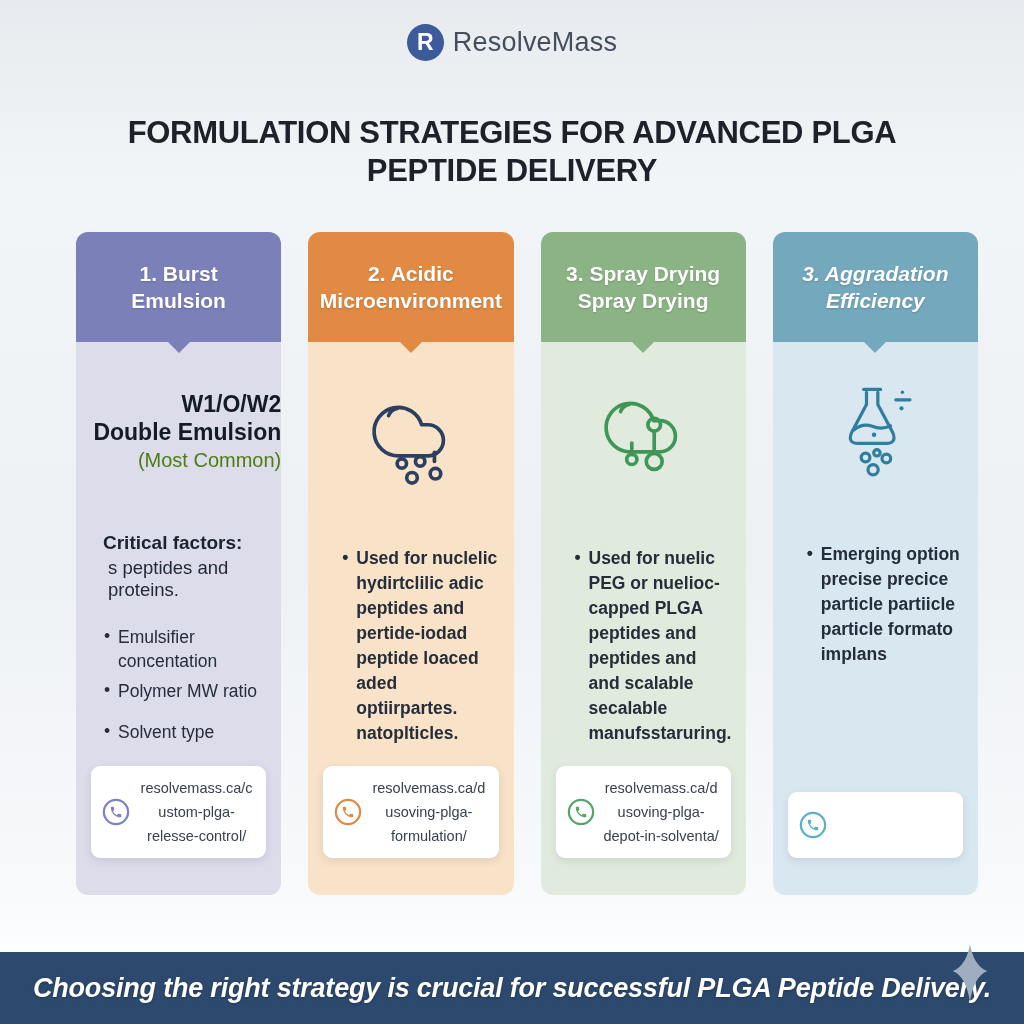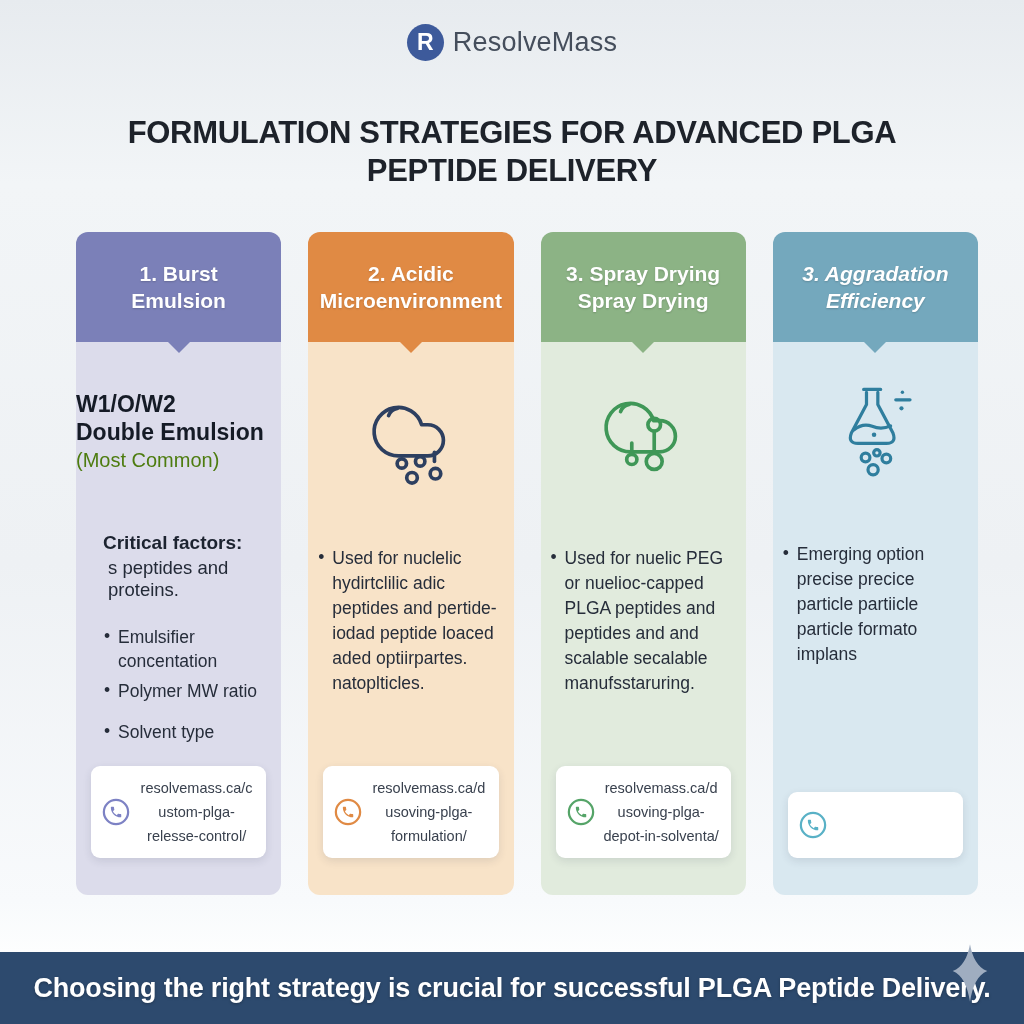--- a/index.html
+++ b/index.html
@@ -17,47 +17,47 @@
   
   .cols { position:absolute; top:232px; left:46px; right:46px; bottom:129px; display:flex; gap:27px;margin-left:30px; }
   .col { flex:1; display:flex; flex-direction:column; position:relative; }
   .col-head { height:110px; border-radius:12px 12px 0 0; position:relative; display:flex; align-items:center; justify-content:center; color:#fff; z-index:2; }
   .col-head-text { text-align:center; font-weight:bold; font-size:21px; }
   .col-head-text span { display:block; line-height:27px; text-shadow:0 1px 2px rgba(0,0,0,.18); }
   .tail { position:absolute; bottom:-11px; left:50%; margin-left:-12px; width:0; height:0;
           border-left:12px solid transparent; border-right:12px solid transparent; border-top:12px solid #888; }
   .col-body { flex:1; border-radius:0 0 12px 12px; position:relative; }
   
-  .method { margin-top:48px; text-align:left; color:#151b26; }
+  .method { margin-top:48px; text-align:right; color:#151b26; }
   .method-line { font-size:23px; font-weight:bold; line-height:28px; }
   .method-note { font-size:20px; margin-top:3px; color:#4d7c0f; }
   .factors { margin-top:60px; padding:0 10px 0 27px; color:#1c2330; }
   .factors-title { font-size:19px; font-weight:bold; }
   .factors-sub { font-size:18.5px; margin-top:3px; padding-left:5px; color:#232a37; }
   .bullets { list-style:none; margin:24px 0 0; padding:0 12px 0 28px; color:#262d3a; }
   .bullets li { position:relative; padding-left:14px; font-size:17.5px; line-height:24px; margin-bottom:6px; }
   .bullets li::before { content:"\2022"; position:absolute; left:0; top:-1px; }
   .col1 .bullets li:nth-child(3) { margin-top:17px; }
   .col1 .bullets li:nth-child(4) { margin-top:19px; }
   
   .col-icon { margin-top:42px; display:flex; justify-content:center; }
   .col-icon svg { width:118px; height:106px; display:block; }
   .col4 .col-icon { margin-top:30px; }
   .col4 .col-icon svg { width:104px; height:120px; }
-  .para { margin-top:56px; padding:0 14px 0 10px; }
+  .para { margin-top:56px; padding:0 14px 0 34px;font-weight:bold; }
   .para li { font-size:17.5px; line-height:25px; }
   .col4 .para { margin-top:50px; }
   
   .link-card { position:absolute; left:15px; right:15px; bottom:37px; background:#fff; border-radius:9px;
                box-shadow:0 3px 8px rgba(40,50,70,.12); min-height:66px; display:flex; align-items:center;
                gap:8px; padding:10px 11px; cursor:pointer; }
   .link-icon svg { width:28px; height:28px; display:block; }
   .link-text { flex:1; font-size:14.5px; line-height:24px; color:#39414e; text-align:center; word-break:break-word; }
   
-  .footer { position:absolute; left:0; right:0; top:952px; height:72px; display:flex; align-items:center; justify-content:center; }
+  .footer { position:absolute; left:0; right:0; top:952px; height:72px; display:flex; align-items:center; justify-content:center;font-style:italic; }
   .footer-text { color:#ffffff; font-weight:bold; font-size:27px; letter-spacing:-.2px; text-shadow:0 1px 3px rgba(0,0,0,.28); }
   .sparkle { position:absolute; right:30px; top:-14px; width:48px; height:70px; }
   .sparkle svg { width:100%; height:100%; display:block; }
   svg .stroked { fill:none; stroke:currentColor; stroke-linecap:round; stroke-linejoin:round; }
 </style>
 </head>
 <body>
 
 <div class="canvas">
 

